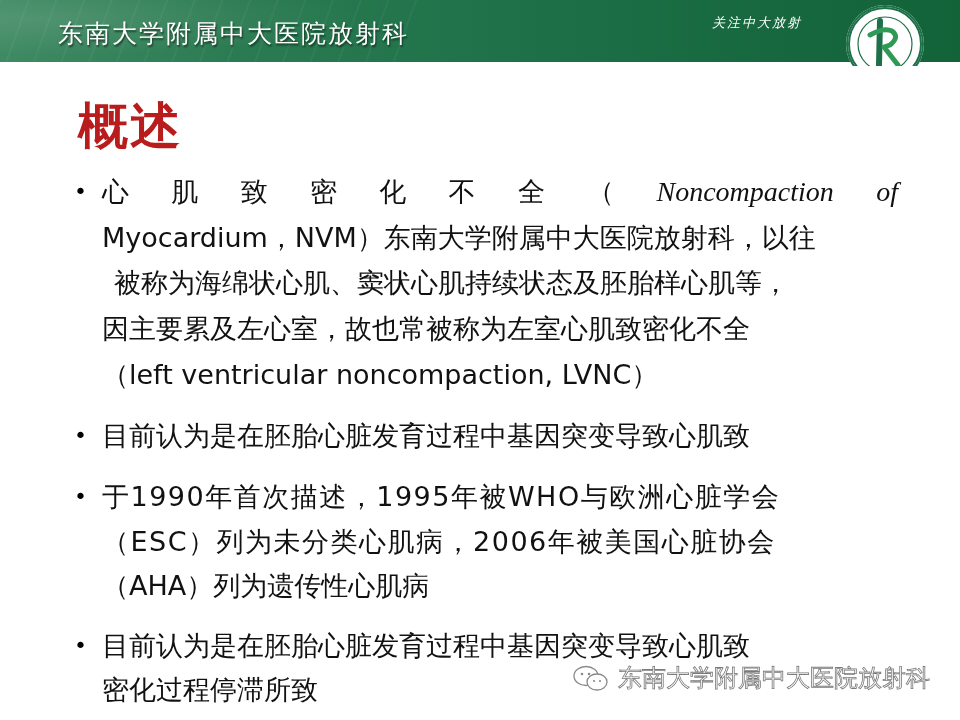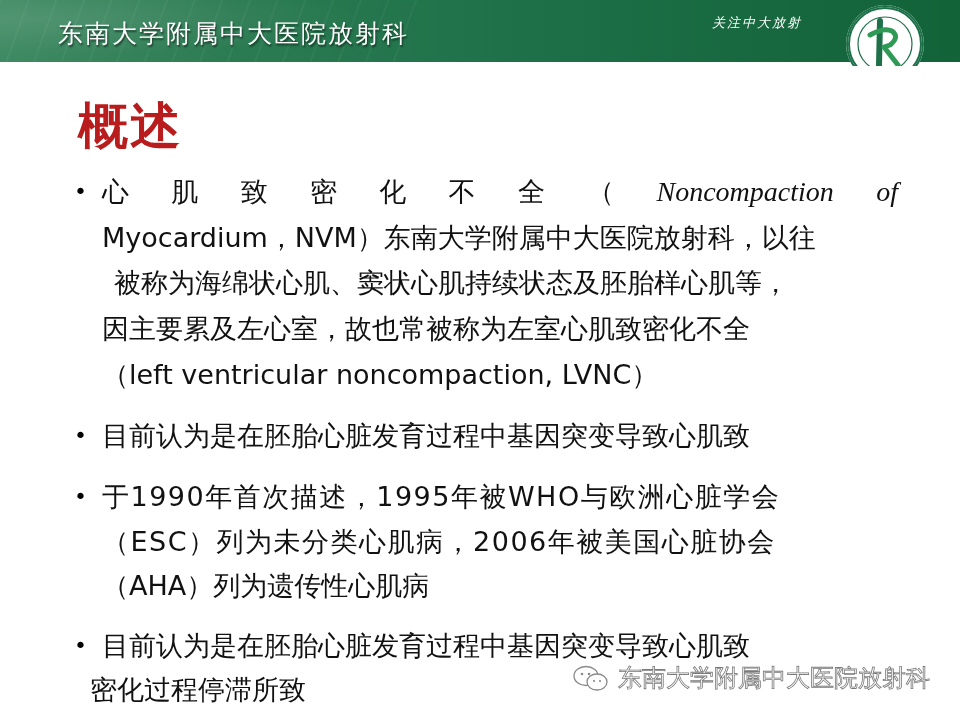--- a/index.html
+++ b/index.html
@@ -110,21 +110,21 @@
 <div class="bullet" style="top:430px;"></div>
 <div class="line" style="left:102px; top:418px;">目前认为是在胚胎心脏发育过程中基因突变导致心肌致</div>
 
 <div class="bullet" style="top:491px;"></div>
 <div class="line" style="left:102px; top:479px; letter-spacing:1.5px;">于1990年首次描述，1995年被WHO与欧洲心脏学会</div>
 <div class="line" style="left:102px; top:524px; letter-spacing:1.5px;">（ESC）列为未分类心肌病，2006年被美国心脏协会</div>
 <div class="line" style="left:102px; top:568px;">（AHA）列为遗传性心肌病</div>
 
 <div class="bullet" style="top:640px;"></div>
 <div class="line" style="left:102px; top:628px;">目前认为是在胚胎心脏发育过程中基因突变导致心肌致</div>
-<div class="line" style="left:90px; top:672px;">密化过程停滞所致</div>
+<div class="line" style="left:102px; top:672px;">密化过程停滞所致</div>
 
 <svg class="wechat-icon" width="40" height="30" viewBox="0 0 40 30" style="left:572px; top:664px;">
   <ellipse cx="14" cy="12" rx="12" ry="9.5" fill="#ffffff" stroke="#8a8a8a" stroke-width="1.3"></ellipse>
   <ellipse cx="25" cy="18" rx="10" ry="8" fill="#ffffff" stroke="#8a8a8a" stroke-width="1.3"></ellipse>
   <circle cx="10" cy="10" r="1.3" fill="#8a8a8a"></circle>
   <circle cx="17" cy="10" r="1.3" fill="#8a8a8a"></circle>
   <circle cx="22" cy="17" r="1.1" fill="#8a8a8a"></circle>
   <circle cx="28" cy="17" r="1.1" fill="#8a8a8a"></circle>
 </svg>
 <div class="watermark" style="left:618px;">东南大学附属中大医院放射科</div>

